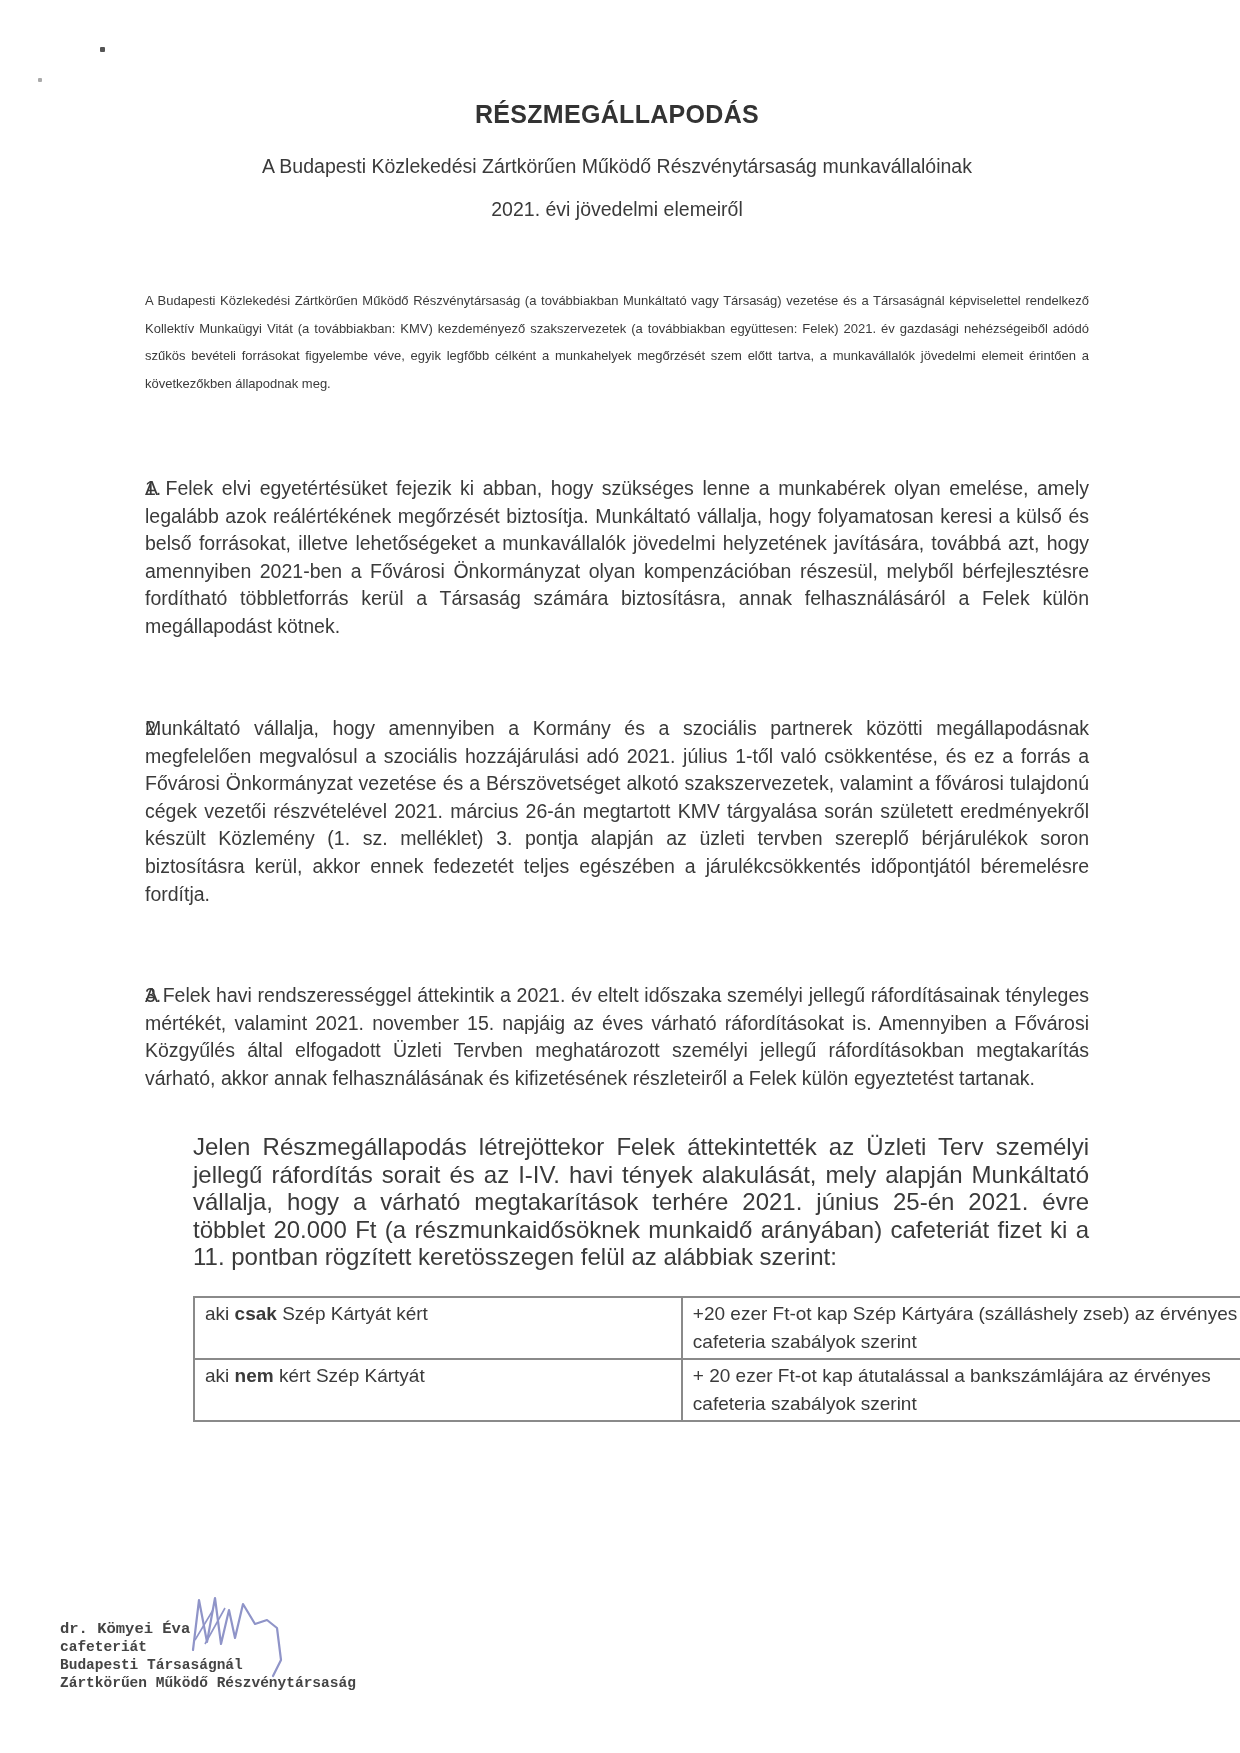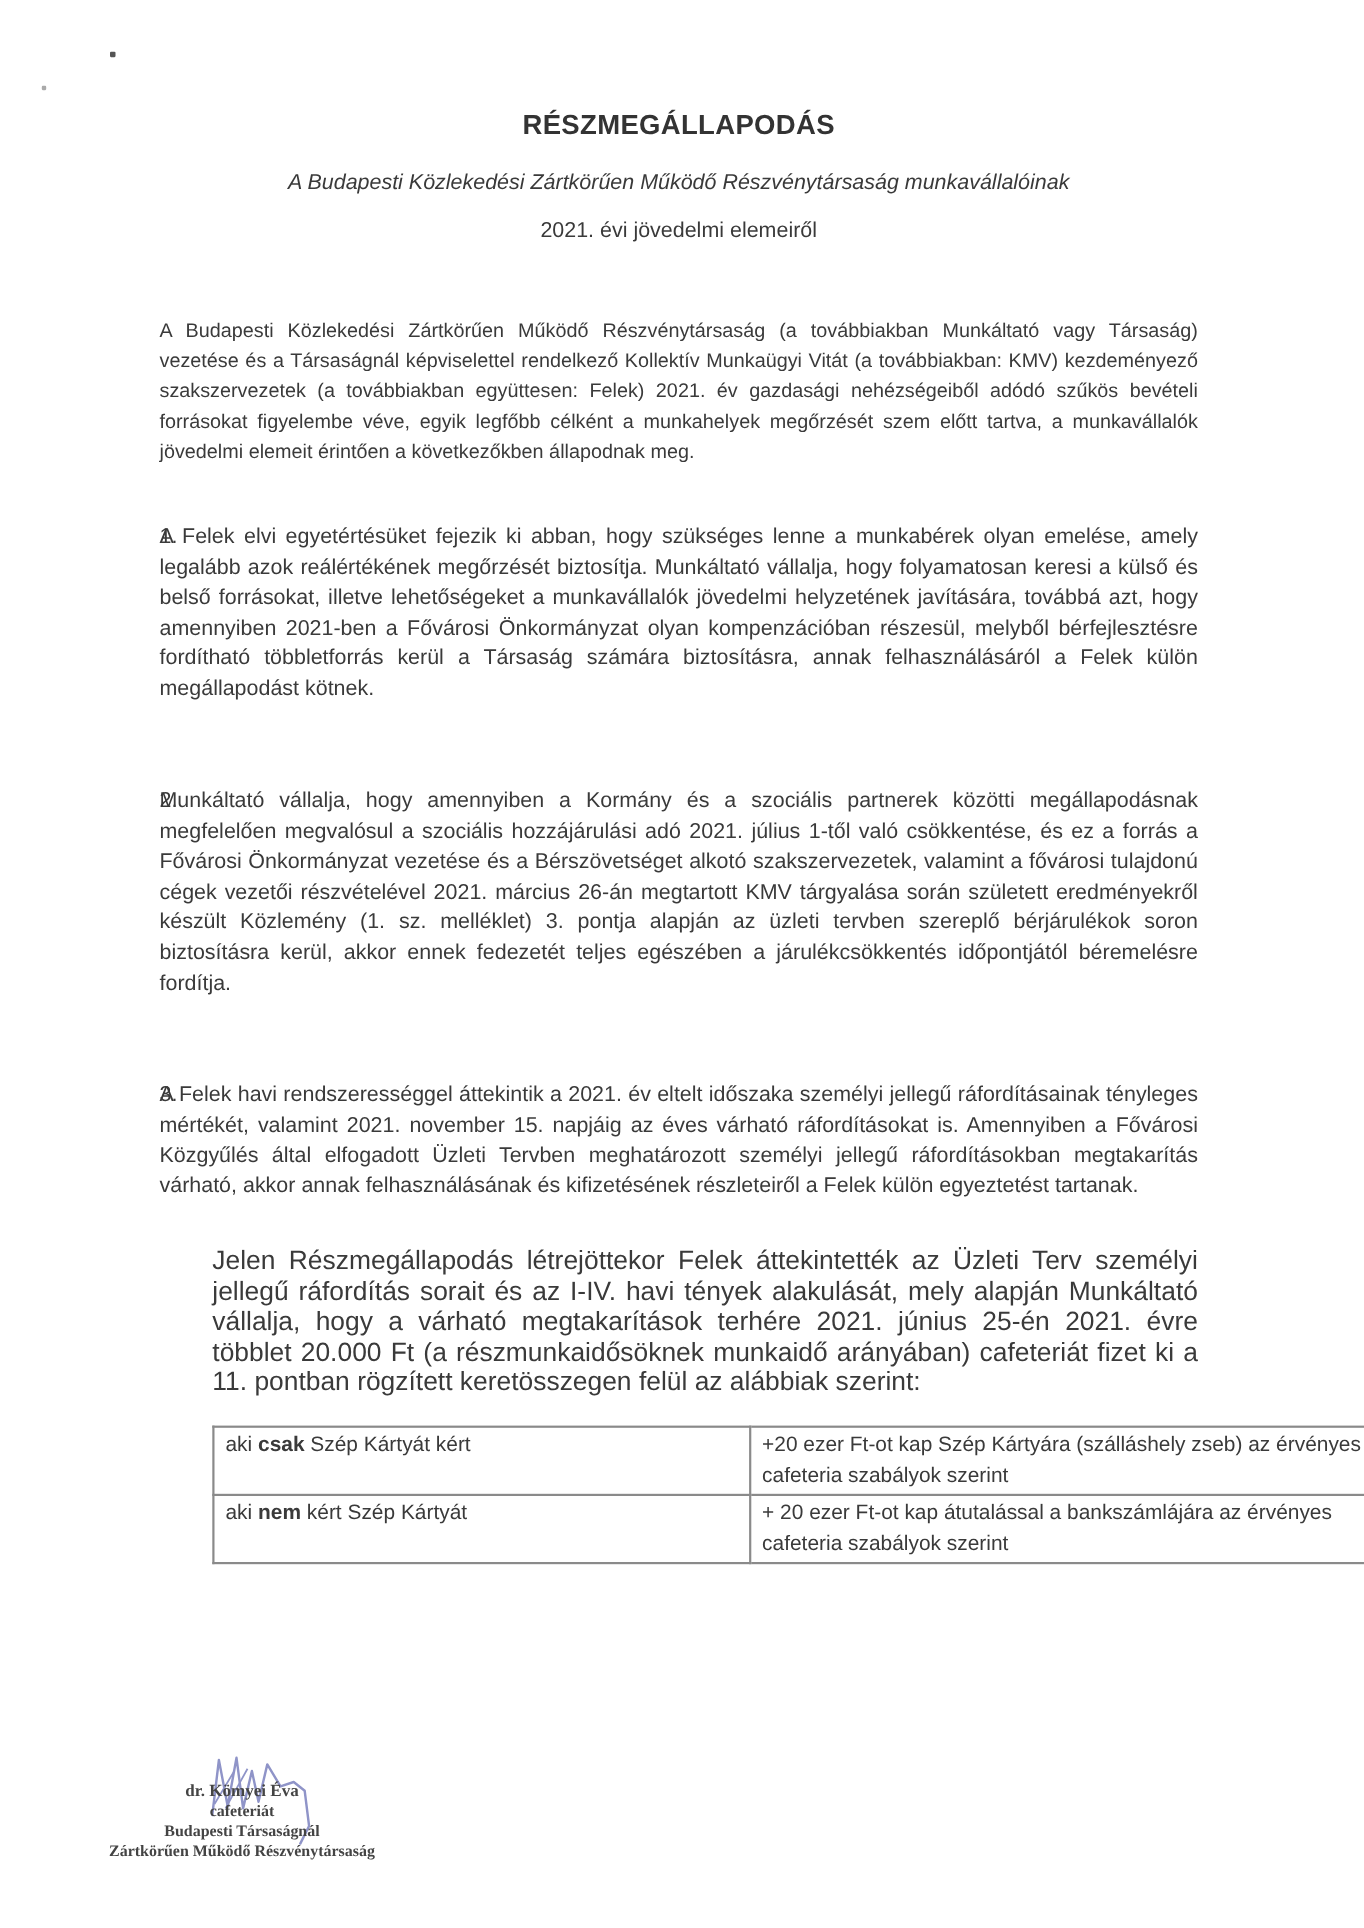--- a/index.html
+++ b/index.html
@@ -15,21 +15,21 @@
   .title {
     position: absolute; top: 100px; left: 0; width: 944px; text-align: center;
     font-size: 25px; font-weight: bold; letter-spacing: 0.3px; color: #333;
   }
   .subtitle {
     position: absolute; left: 0; width: 944px; text-align: center;
     font-size: 19.5px; color: #3a3a3a;
   }
   .para {
     position: absolute; left: 0; width: 944px;
-    font-size: 18px; line-height: 27.6px; text-align: justify;
+    font-size: 13px; line-height: 27.6px; text-align: justify;
     color: #3a3a3a;
   }
   .item {
     position: absolute; left: 0; width: 944px;
     font-size: 19.5px; line-height: 27.6px; color: #3a3a3a;
   }
   .item .num { position: absolute; left: 0; top: 0; width: 40px; }
   .item .txt { text-align: justify; display: block; }
   .cont {
     position: absolute; left: 48px; width: 896px;
@@ -40,37 +40,37 @@
     border-collapse: collapse; font-size: 19px; color: #3a3a3a;
   }
   table.cafe td {
     border: 2px solid #8a8a8a; vertical-align: top;
     padding: 2px 10px 2px 10px; line-height: 28px;
   }
   table.cafe td.c1 { width: 396px; }
   table.cafe td.c2 { width: 470px; }
   .sig {
     position: absolute; left: 60px; top: 1620px; width: 320px;
-    text-align: center; font-family: Liberation Serif, serif;
+    text-align: left; font-family: Liberation Mono, monospace;
     font-size: 14.5px; line-height: 18px; color: #444;
   }
   .sig .name { font-weight: bold; font-size: 15.5px; }
   .sig .line { font-weight: bold; }
   .signature-scribble { position: absolute; left: 185px; top: 1580px; width: 100px; height: 100px; }
 </style>
 </head>
 <body>
 
 <div class="speck" style="left:100px;top:47px;width:5px;height:5px;"></div>
 <div class="speck" style="left:38px;top:78px;width:4px;height:4px;background:#aaa;"></div>
 
 <div class="page">
 
   <div class="title">RÉSZMEGÁLLAPODÁS</div>
-  <div class="subtitle" style="top:155px;font-style:italic;">A Budapesti Közlekedési Zártkörűen Működő Részvénytársaság munkavállalóinak</div>
+  <div class="subtitle" style="top:155px;">A Budapesti Közlekedési Zártkörűen Működő Részvénytársaság munkavállalóinak</div>
   <div class="subtitle" style="top:198px;">2021. évi jövedelmi elemeiről</div>
 
   <div class="para" style="top:287px;">A Budapesti Közlekedési Zártkörűen Működő Részvénytársaság (a továbbiakban Munkáltató vagy Társaság) vezetése és a Társaságnál képviselettel rendelkező Kollektív Munkaügyi Vitát (a továbbiakban: KMV) kezdeményező szakszervezetek (a továbbiakban együttesen: Felek) 2021. év gazdasági nehézségeiből adódó szűkös bevételi forrásokat figyelembe véve, egyik legfőbb célként a munkahelyek megőrzését szem előtt tartva, a munkavállalók jövedelmi elemeit érintően a következőkben állapodnak meg.</div>
 
   <div class="item" style="top:475px;">
     <span class="num">1.</span>
     <span class="txt">A Felek elvi egyetértésüket fejezik ki abban, hogy szükséges lenne a munkabérek olyan emelése, amely legalább azok reálértékének megőrzését biztosítja. Munkáltató vállalja, hogy folyamatosan keresi a külső és belső forrásokat, illetve lehetőségeket a munkavállalók jövedelmi helyzetének javítására, továbbá azt, hogy amennyiben 2021-ben a Fővárosi Önkormányzat olyan kompenzációban részesül, melyből bérfejlesztésre fordítható többletforrás kerül a Társaság számára biztosításra, annak felhasználásáról a Felek külön megállapodást kötnek.</span>
   </div>
 
   <div class="item" style="top:715px;">

